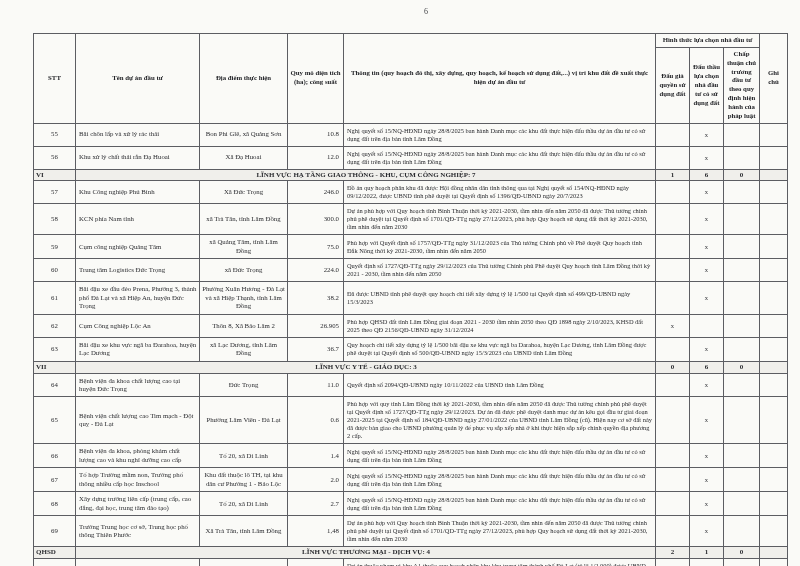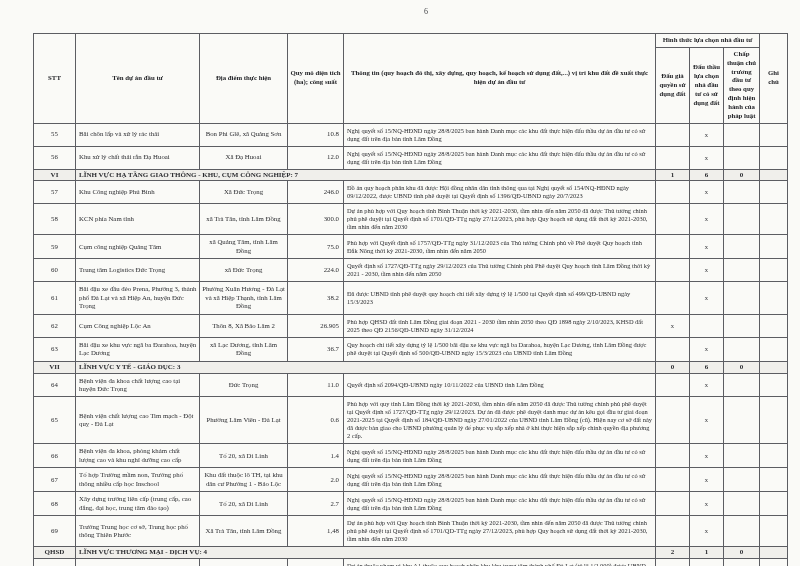--- a/index.html
+++ b/index.html
@@ -46,22 +46,22 @@
   td.info-cell { font-size:6.4px; line-height:1.25; text-align:left; padding:2px 3px; }
   td.mark-cell { text-align:center; font-size:6.6px; color:#3a3b40; }
   td.note-cell { }
   tr.project-row td { padding-top:3px; padding-bottom:3px; }
   tr.section-row td {
     background:#f0efeb;
     font-weight:bold;
     font-size:7px;
     padding-top:1px; padding-bottom:1px;
   }
-  tr.section-row td.section-code { text-align:center; }
-  tr.section-row td.section-title { text-align:left; padding-left:3px; }
+  tr.section-row td.section-code { text-align:left; }
+  tr.section-row td.section-title { text-align:center; padding-left:3px; }
   tr.section-row td.total-cell { text-align:center; }
 </style>
 </head>
 <body>
 
 <div class="page-number">6</div>
 
 <table class="doc-table">
   <colgroup>
     <col style="width:42px">

